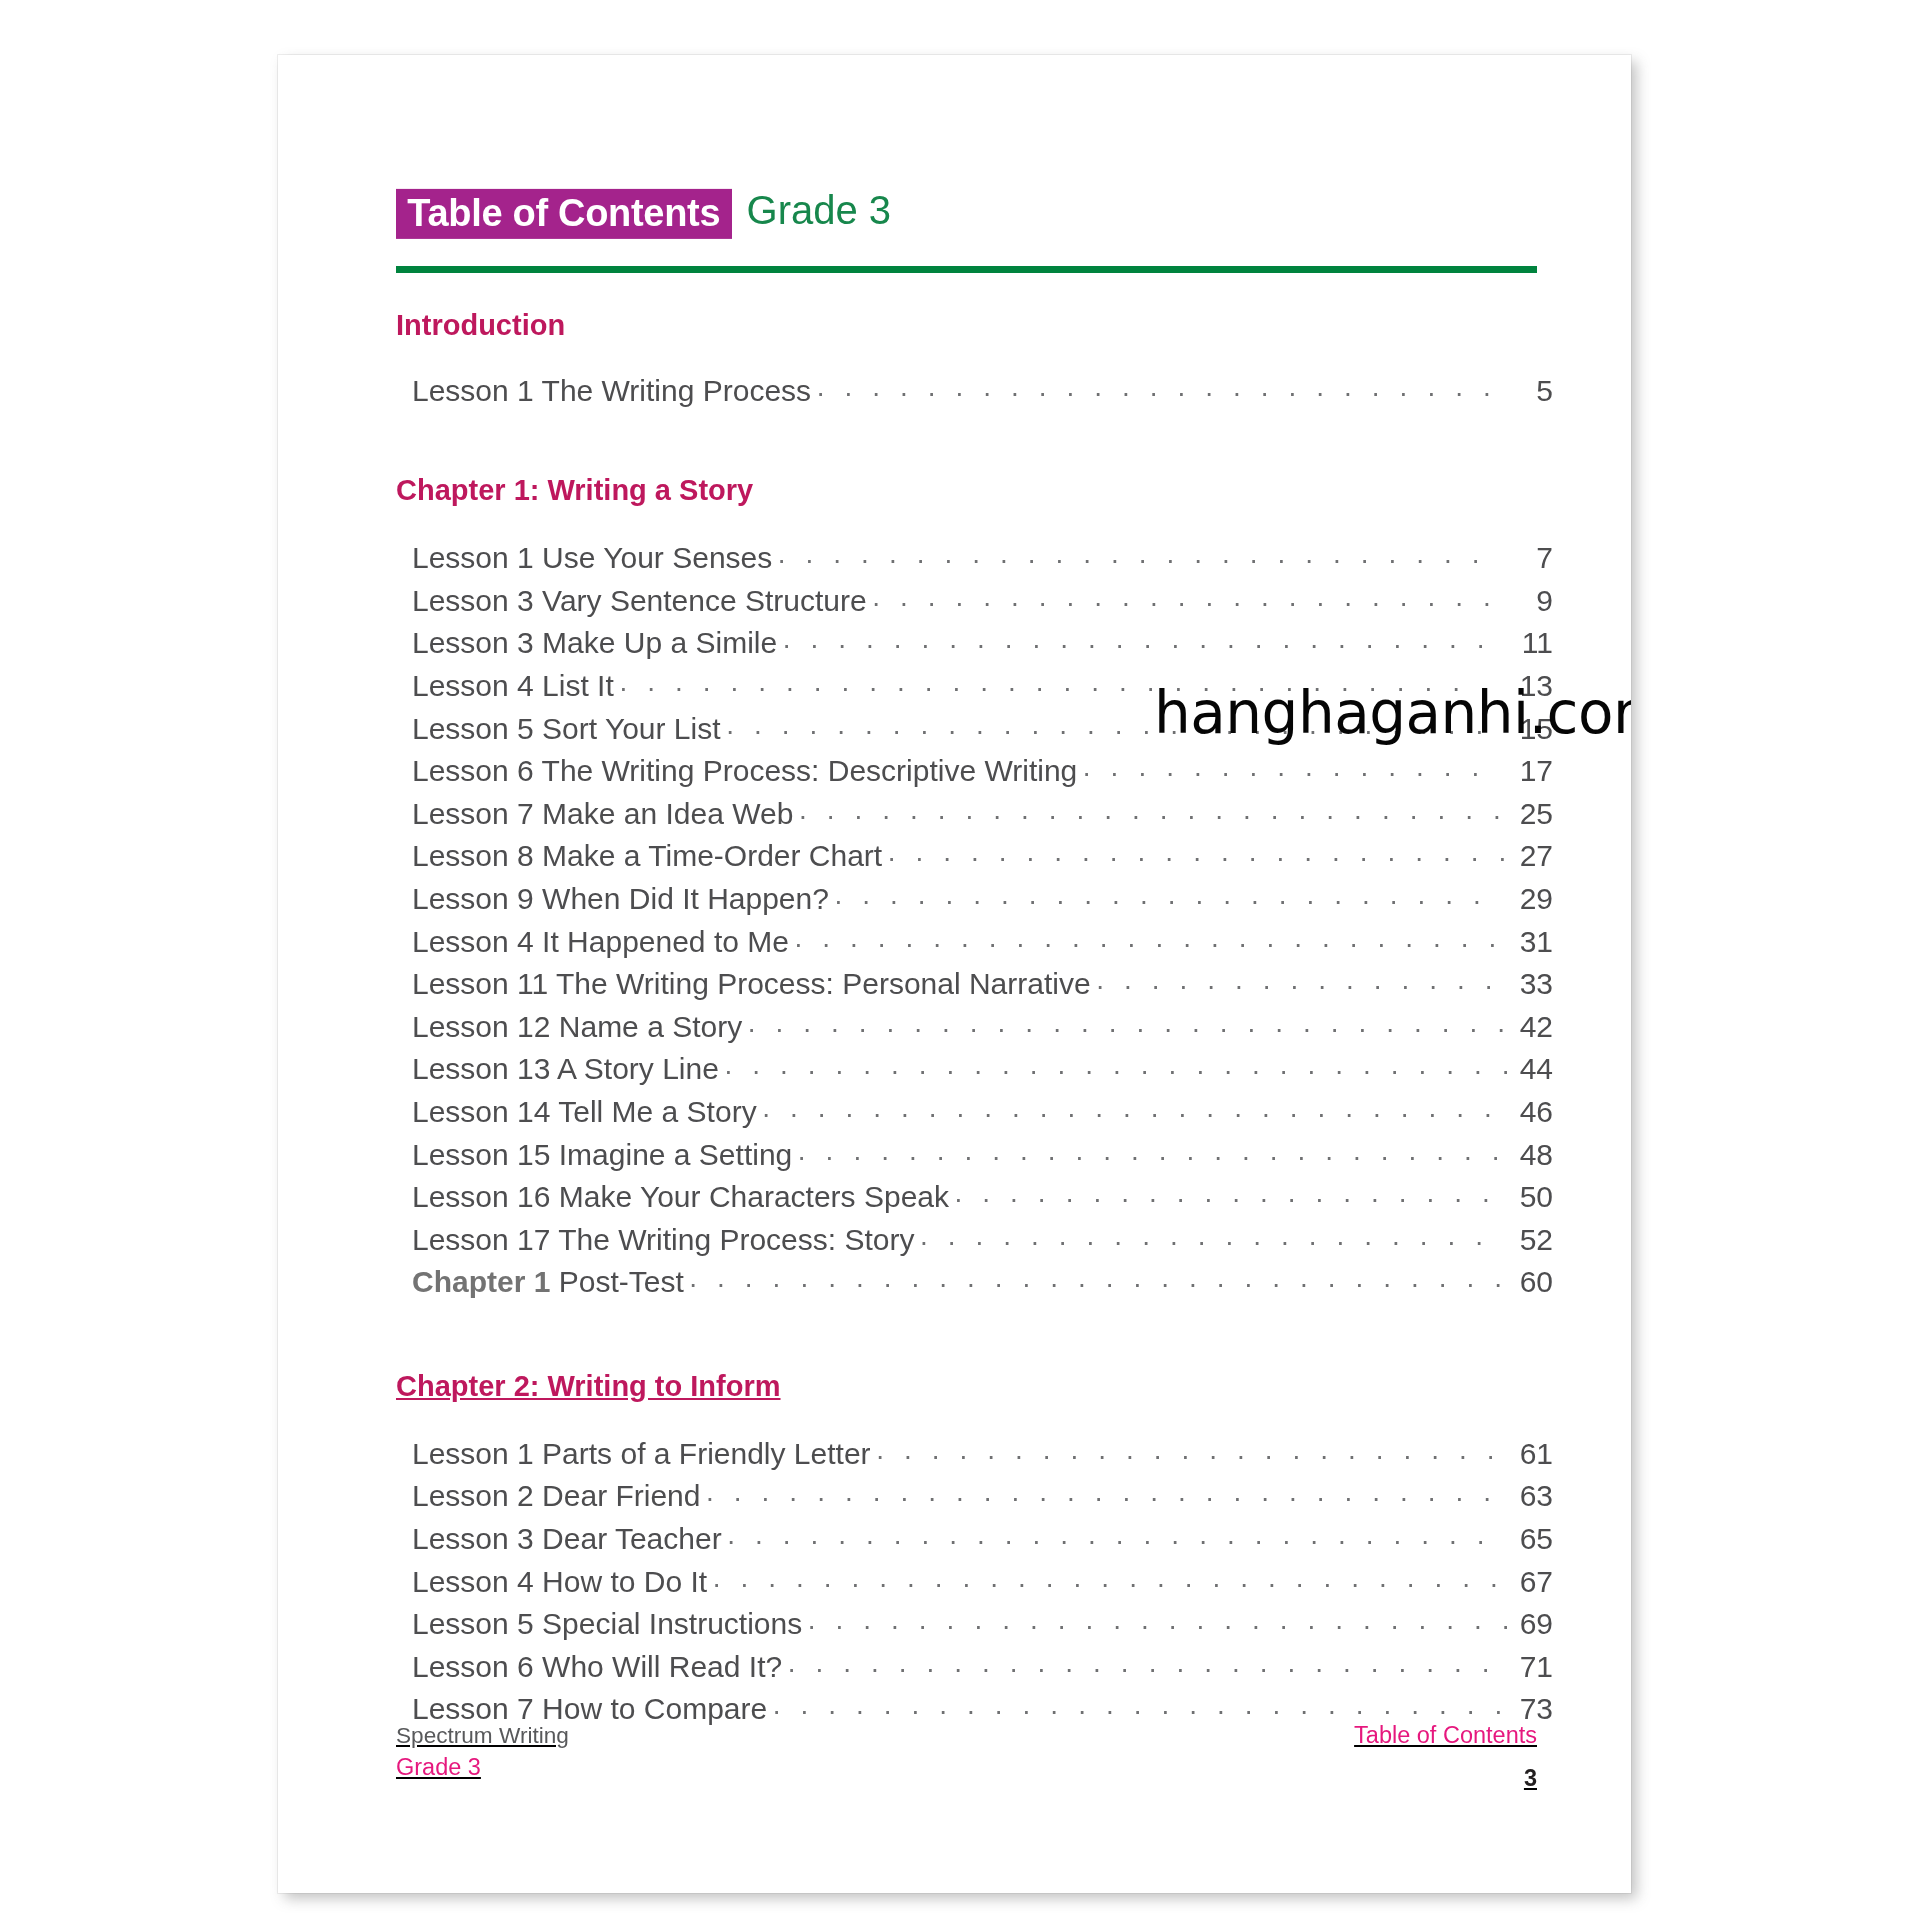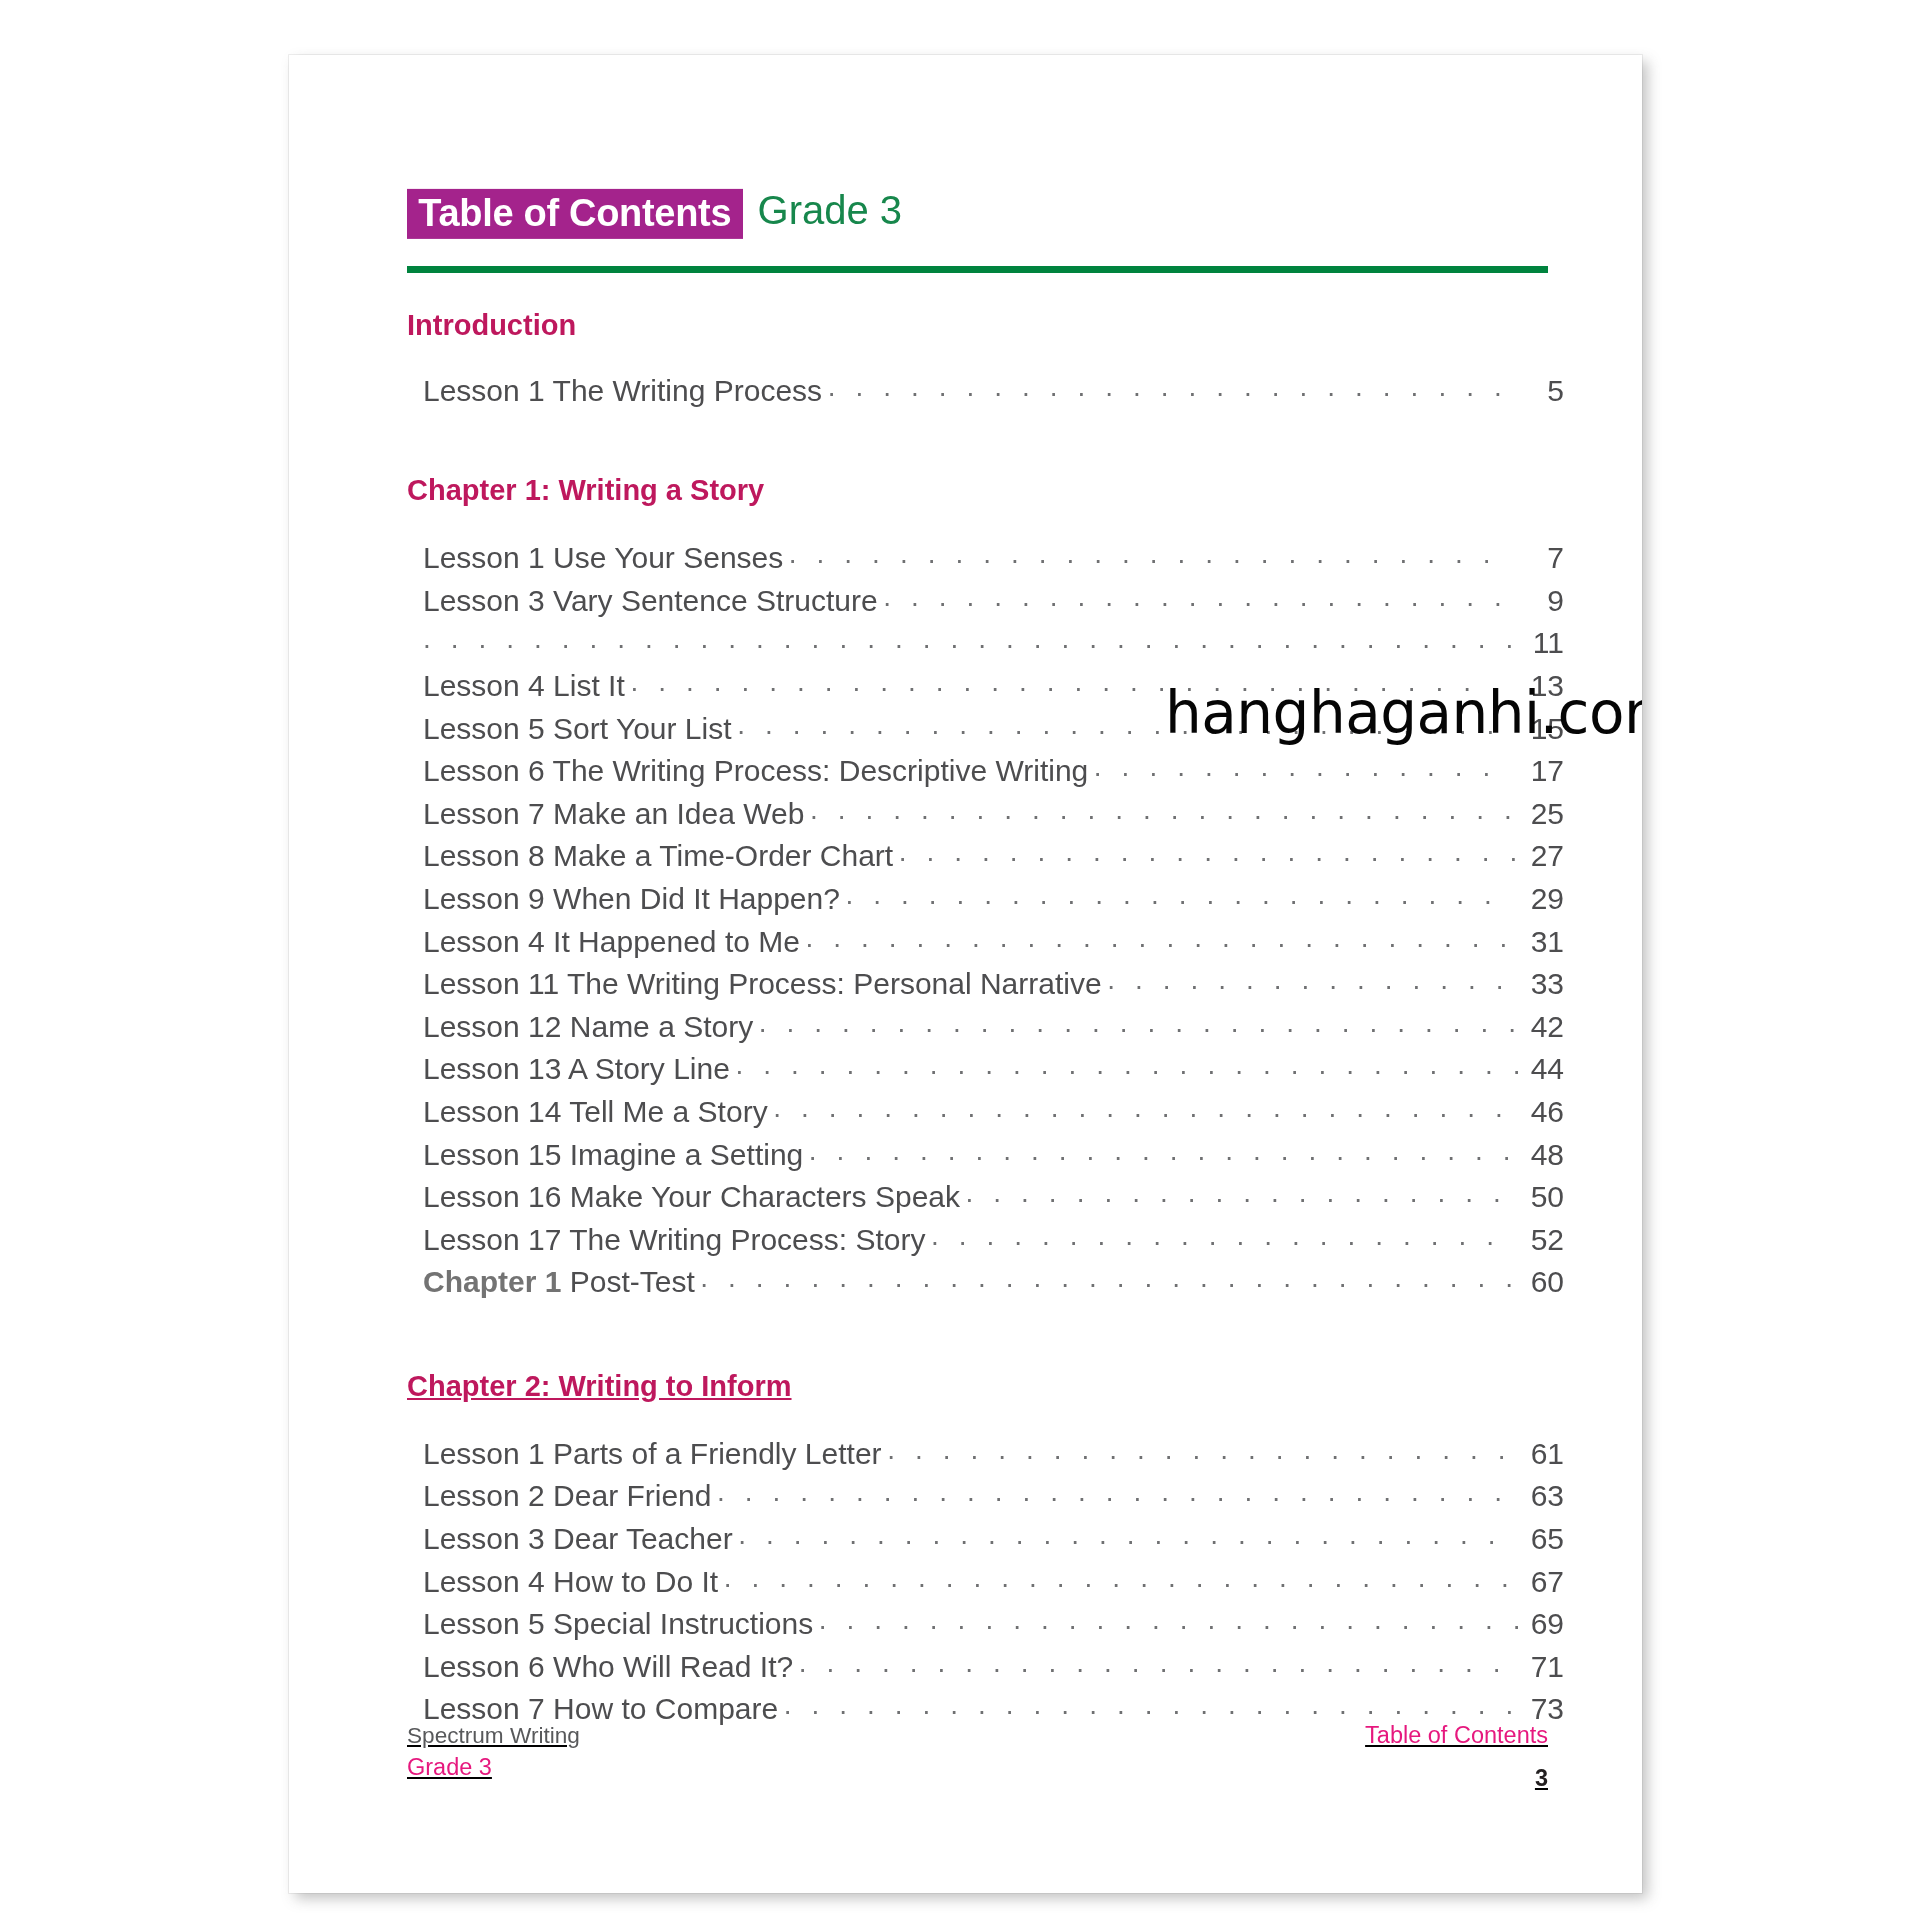--- a/index.html
+++ b/index.html
@@ -19,21 +19,21 @@
   
   .canvas {
     position: absolute;
     inset: 0;
     background: #ffffff;
   }
 
   
   .page-sheet {
     position: absolute;
-    left: 289px;
+    left: 278px;
     top: 55px;
     width: 1353px;
     height: 1838px;
     background: #ffffff;
     box-shadow: 5.6px 5.6px 13px rgba(120,120,120,0.45),
                 0 0 0 0.9px rgba(200,200,200,0.35);
     overflow: hidden;
   }
 
   .page-inner {
@@ -217,20 +217,21 @@
           <span class="label">Lesson  1 Use Your Senses</span>
           <span class="leader"></span>
           <span class="pg">7</span>
         </li>
         <li class="toc-row tight">
           <span class="label">Lesson 3 Vary Sentence Structure</span>
           <span class="leader"></span>
           <span class="pg">9</span>
         </li>
         <li class="toc-row">
+          <span class="label">Lesson 3 Make Up a Simile</span>
           <span class="leader"></span>
           <span class="pg">11</span>
         </li>
         <li class="toc-row tight">
           <span class="label">Lesson 4 List It</span>
           <span class="leader"></span>
           <span class="pg">13</span>
         </li>
         <li class="toc-row">
           <span class="label">Lesson 5 Sort Your List</span>

